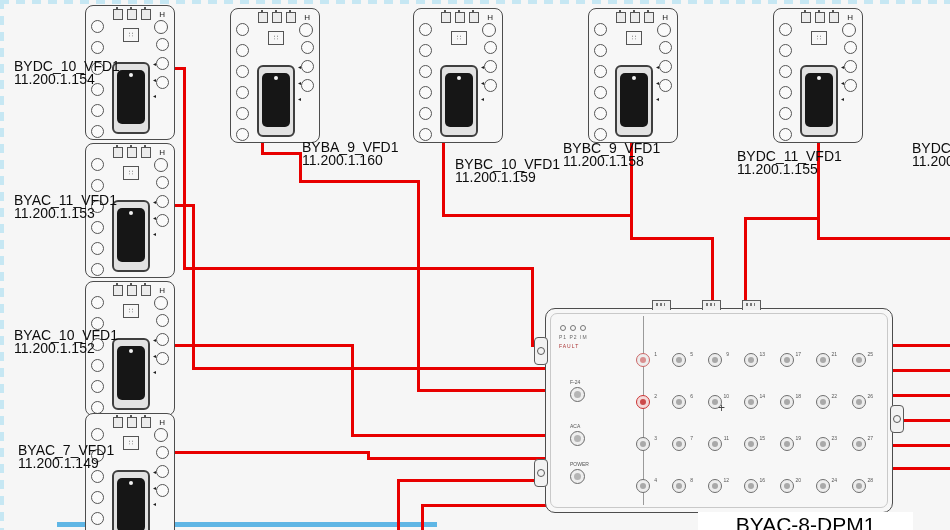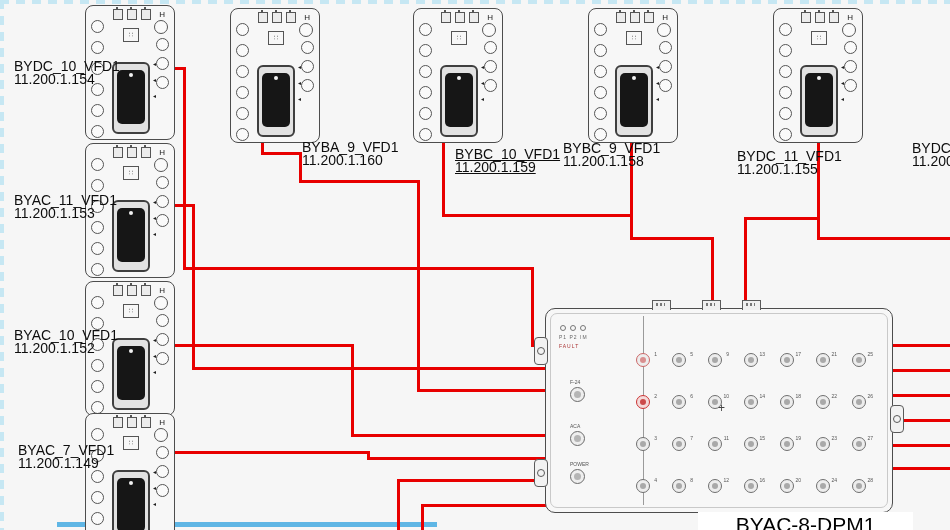--- a/index.html
+++ b/index.html
@@ -271,21 +271,21 @@
           <i></i>
           <i></i>
           <i></i>
         </div>
     <div class="vfd-arr">◂<br>◂<br>◂</div>
     <div class="vfd-logo">∷</div>
     <div class="vfd-disp">
       <div class="vfd-scr"></div>
     </div>
   </div>
-      <div class="dev-label" style="left: 455px; top: 148px; text-decoration: underline;">
+      <div class="dev-label" style="left: 455px; top: 158px;">
         <div>BYBC_10_VFD1</div>
         <div>11.200.1.159</div>
       </div>
       <div class="vfd" style="left: 588px; top: 8px;">
     <div class="vfd-term">
           <i></i>
           <i></i>
           <i></i>
         </div>
     <div class="vfd-h">H</div>

